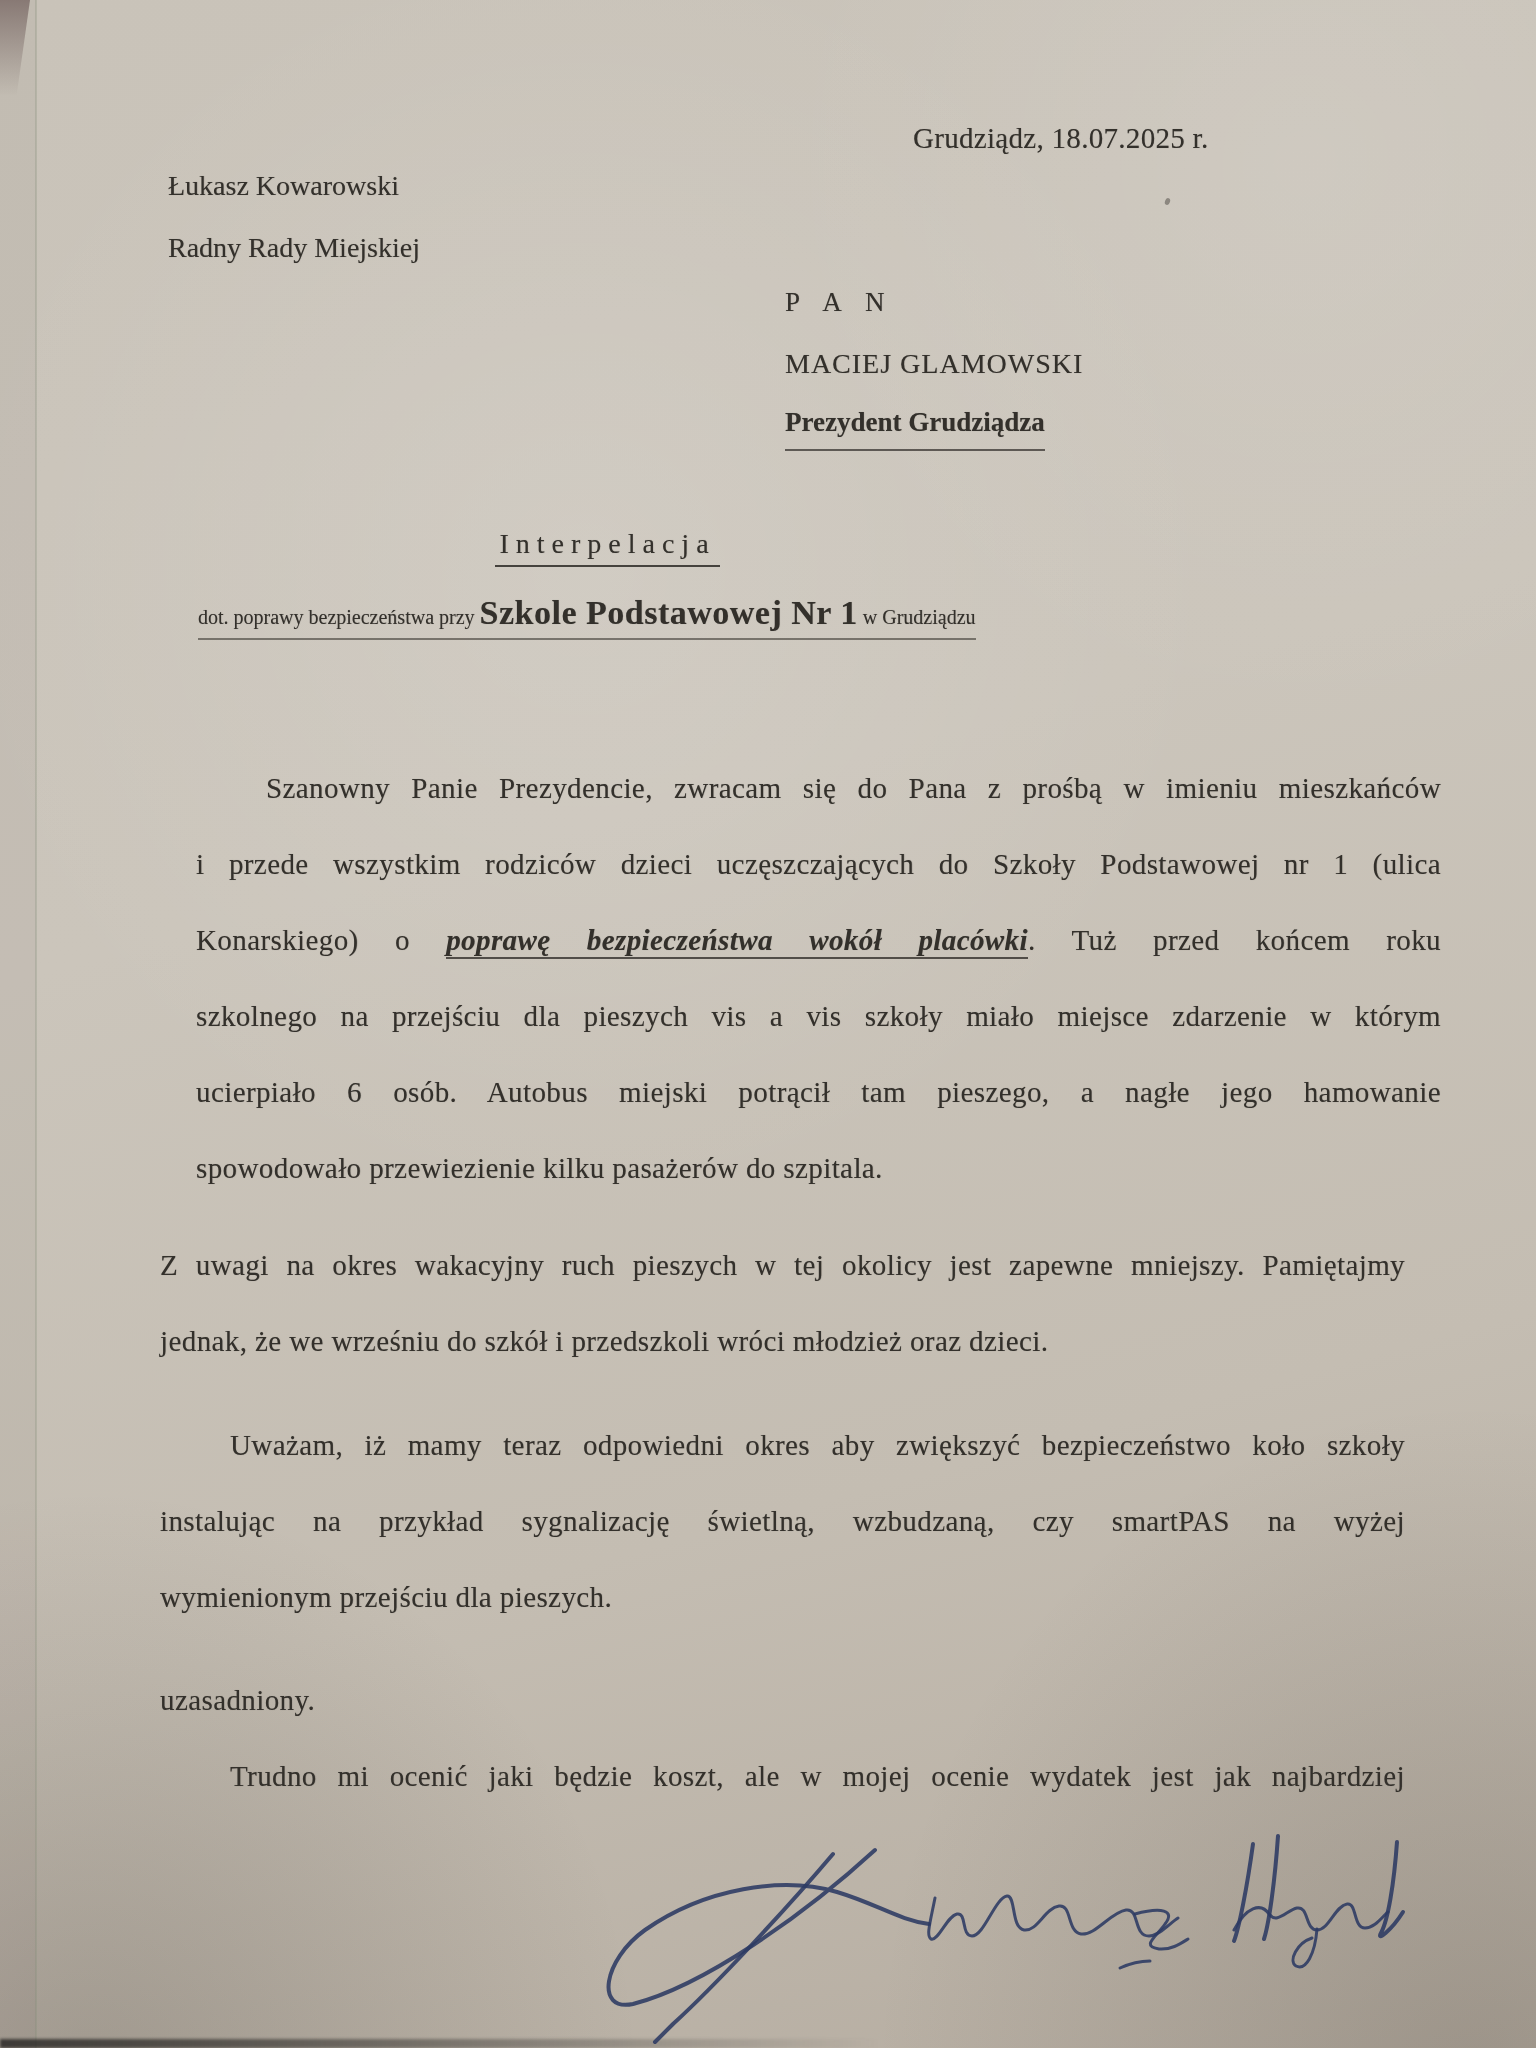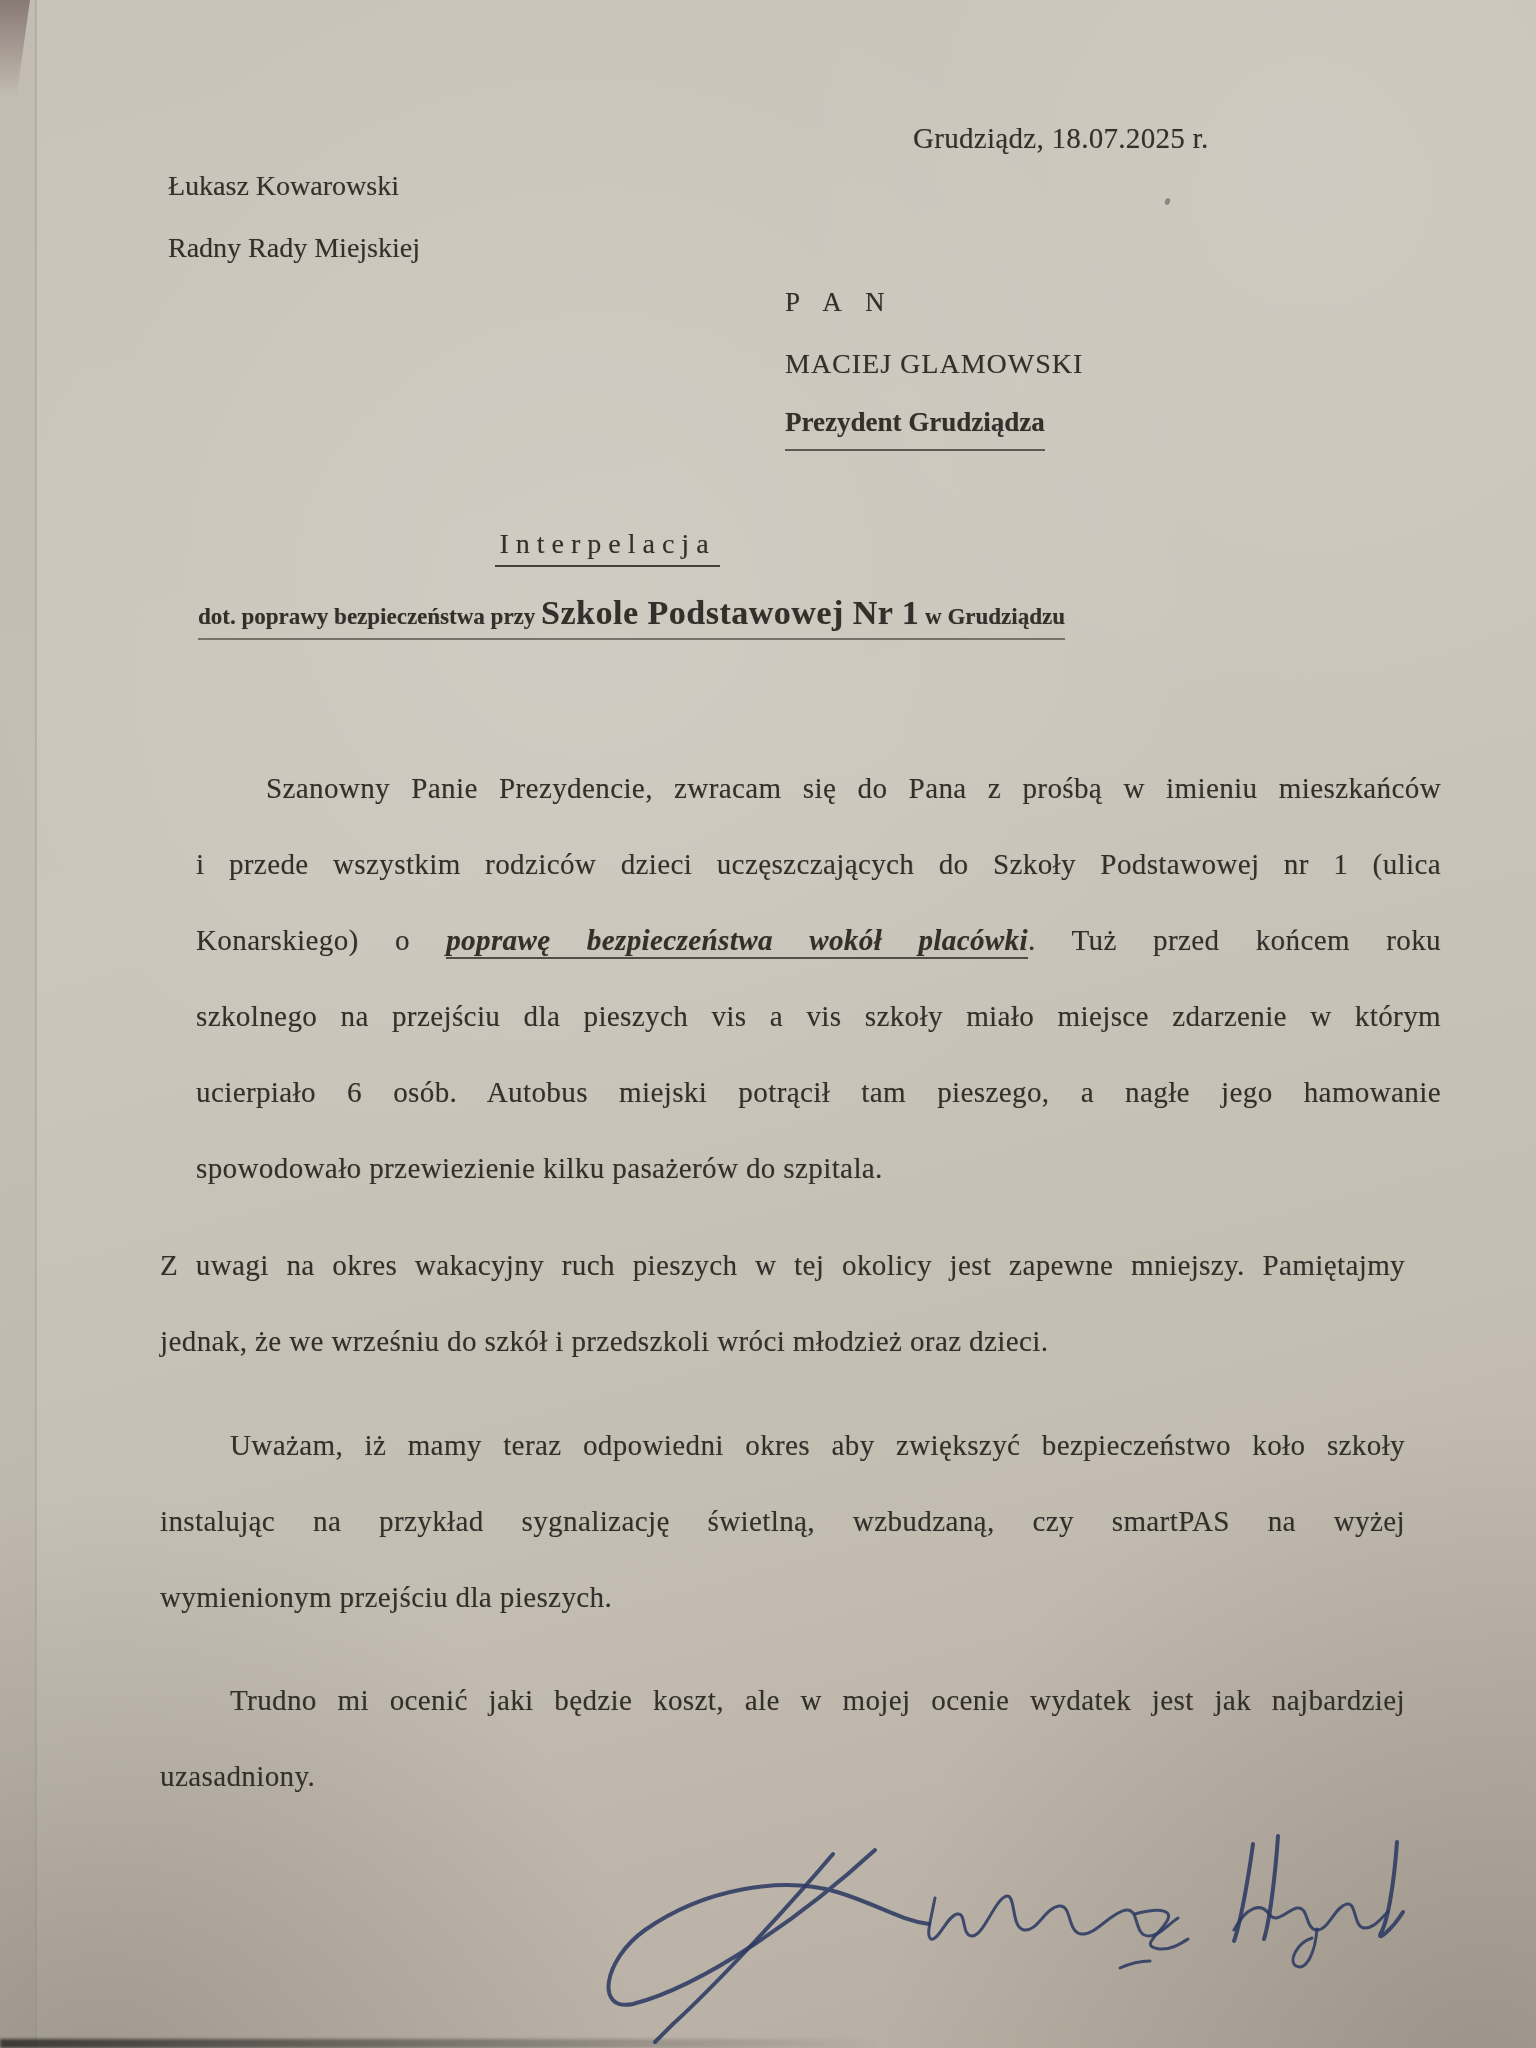--- a/index.html
+++ b/index.html
@@ -34,21 +34,21 @@
   .recipient .pan{letter-spacing:9px;line-height:32px;}
   .recipient .rname{margin-top:30px;font-size:28px;letter-spacing:1px;line-height:32px;}
   .recipient .rtitle{margin-top:26px;line-height:32px;}
   .recipient .rtitle span{font-weight:bold;border-bottom:2px solid rgba(45,42,38,0.7);padding-bottom:12px;}
   
   .doc-title{position:absolute;left:0;top:528px;width:1215px;text-align:center;}
   .doc-title span{display:inline-block;font-size:28px;font-weight:normal;letter-spacing:7px;
     border-bottom:2.5px solid rgba(45,42,38,0.85);padding:0 4px 5px 4px;}
   .subject{position:absolute;left:198px;top:594px;display:inline-block;
     border-bottom:2px solid rgba(60,56,50,0.6);padding-bottom:6px;white-space:nowrap;}
-  .subject .s-pre,.subject .s-suf{font-size:23px;font-weight:bold;}
+  .subject .s-pre,.subject .s-suf{font-size:20px;font-weight:normal;}
   .subject .s-em{font-size:34px;font-weight:bold;letter-spacing:.5px;}
   
   .para{position:absolute;left:160px;width:1245px;font-size:29px;letter-spacing:.4px;}
   .p1{top:750px;margin-left:36px;} .p2{top:1227px;} .p3{top:1407px;} .p4{top:1662px;}
   .line{line-height:76px;height:76px;text-align:justify;text-align-last:justify;}
   .line.last{text-align-last:left;}
   .line.indent{padding-left:70px;}
   .em{font-weight:bold;font-style:italic;border-bottom:2.5px solid rgba(50,46,42,0.8);padding-bottom:1px;}
   
   .signature{position:absolute;left:575px;top:1828px;width:862px;height:222px;}
@@ -100,22 +100,22 @@
     <div class="line last">jednak, że we wrześniu do szkół i przedszkoli wróci młodzież oraz dzieci.</div>
   </div>
 
   <div class="para p3 txtsoft">
     <div class="line indent">Uważam, iż mamy teraz odpowiedni okres aby zwiększyć bezpieczeństwo koło szkoły</div>
     <div class="line">instalując na przykład sygnalizację świetlną, wzbudzaną, czy smartPAS na wyżej</div>
     <div class="line last">wymienionym przejściu dla pieszych.</div>
   </div>
 
   <div class="para p4 txtsoft">
+    <div class="line last">uzasadniony.</div>
     <div class="line indent">Trudno mi ocenić jaki będzie koszt, ale w mojej ocenie wydatek jest jak najbardziej</div>
-    <div class="line last">uzasadniony.</div>
   </div>
 
   <div class="signature" aria-label="Łukasz Kowarowski">
     <svg viewBox="0 0 862 222" xmlns="http://www.w3.org/2000/svg">
 
       <path class="sig-stroke" d="M 300 22 C 228 88, 128 158, 58 176 C 20 184, 28 132, 70 102 C 130 60, 208 48, 262 64 C 302 76, 324 92, 354 96"></path>
       <path class="sig-stroke" d="M 258 26 C 214 78, 140 158, 98 196 C 90 204, 84 210, 80 214"></path>
 
       <path class="sig-stroke thin" d="M 360 70 C 355 95, 351 108, 356 111 C 363 114, 372 88, 382 86 C 392 84, 386 108, 397 108 C 409 108, 420 70, 432 68 C 441 67, 436 100, 449 102 C 462 104, 470 80, 484 78 C 497 76, 492 104, 506 106 C 520 108, 536 84, 551 82 C 565 80, 558 108, 574 108 C 584 108, 595 95, 603 90"></path>
       <path class="sig-stroke thin" d="M 560 86 C 586 79, 601 82, 590 96 C 580 110, 566 118, 584 121 C 596 122, 605 116, 613 111"></path>

